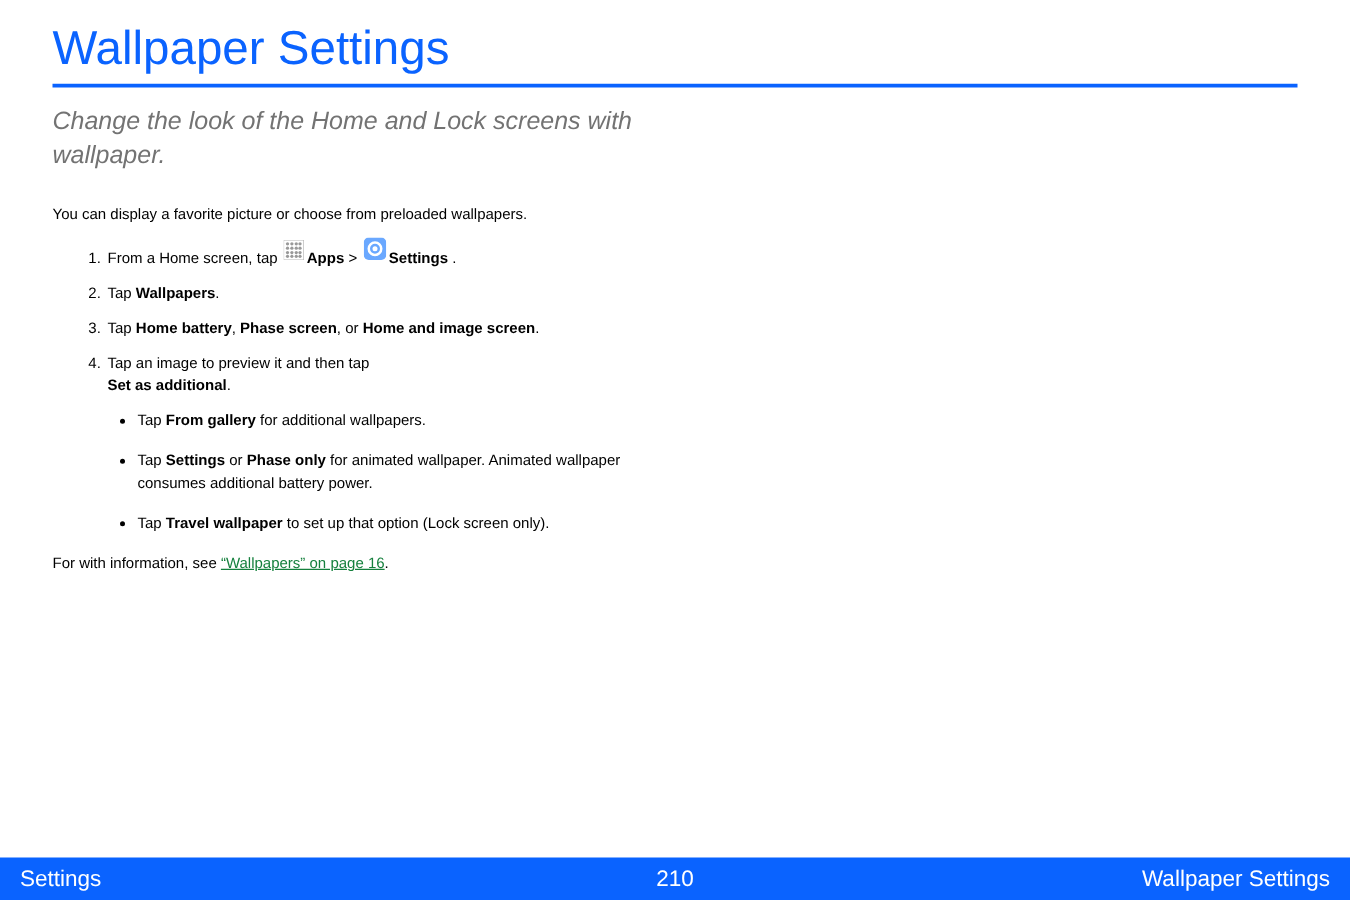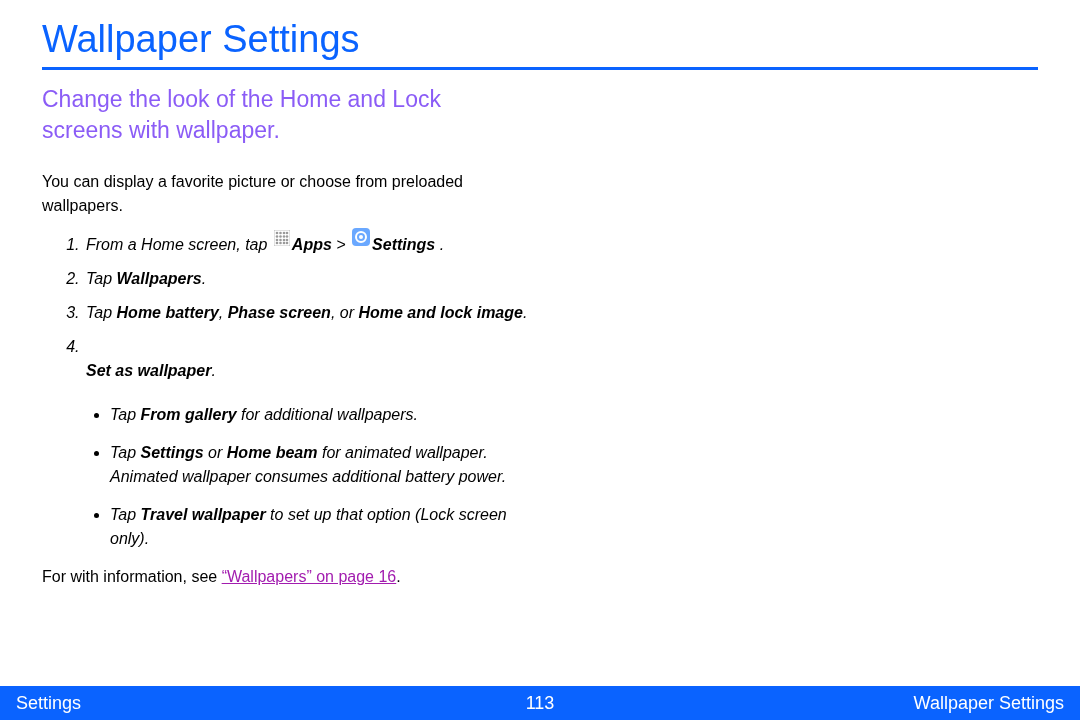--- a/index.html
+++ b/index.html
@@ -16,61 +16,61 @@
     }
     .title {
       color: #0a63ff;
       font-size: 38px;
       font-weight: 400;
       padding-bottom: 6px;
       border-bottom: 3px solid #0a63ff;
       margin-bottom: 14px;
     }
     .subtitle {
-      color: #8b5cf6;
-      font-size: 23px;
+      color: #737373;
+      font-style: italic;
+      font-size: 20px;
       line-height: 1.35;
       font-weight: 400;
       max-width: 480px;
       margin-bottom: 24px;
     }
     .body {
       max-width: 500px;
-      font-size: 16px;
+      font-size: 12px;
       line-height: 1.5;
     }
     .body p { margin-bottom: 10px; }
     ol.steps {
       list-style: decimal;
       padding-left: 42px;
       margin-top: 6px;
     }
     ol.steps > li {
       margin-bottom: 10px;
       padding-left: 2px;
-      font-style: italic;
     }
     ul.bullets {
       list-style: disc;
       padding-left: 24px;
-      margin-top: 20px;
+      margin-top: 10px;
     }
     ul.bullets > li {
       margin-bottom: 14px;
     }
     .b { font-weight: bold; }
     .icon {
       display: inline-block;
       vertical-align: text-bottom;
       margin: 0 2px;
     }
     .apps-icon svg { width: 16px; height: 16px; }
     .settings-icon svg { width: 18px; height: 18px; }
     .link {
-      color: #a21caf;
+      color: #15803d;
       text-decoration: underline;
     }
     .footer {
       position: absolute;
       left: 0; right: 0; bottom: 0;
       height: 34px;
       background: #0a63ff;
       color: #fff;
       display: flex;
       align-items: center;
@@ -117,42 +117,42 @@
         <span class="icon settings-icon"><svg viewBox="0 0 18 18">
               <rect x="0" y="0" width="18" height="18" rx="4" fill="#6aa8ff"></rect>
               <circle cx="9" cy="9" r="5" fill="none" stroke="#fff" stroke-width="2"></circle>
               <circle cx="9" cy="9" r="2" fill="#fff"></circle>
             </svg></span><span class="b">Settings</span><span> .</span>
       </li>
       <li>
         <span>Tap </span><span class="b">Wallpapers</span><span>.</span>
       </li>
       <li>
-        <span>Tap </span><span class="b">Home battery</span><span>, </span><span class="b">Phase screen</span><span>, or </span><span class="b">Home and lock image</span><span>.</span>
+        <span>Tap </span><span class="b">Home battery</span><span>, </span><span class="b">Phase screen</span><span>, or </span><span class="b">Home and image screen</span><span>.</span>
       </li>
       <li>
-        <br>
-        <span class="b">Set as wallpaper</span><span>.</span>
+        <span>Tap an image to preview it and then tap</span><br>
+        <span class="b">Set as additional</span><span>.</span>
         <ul class="bullets">
           <li>
             <span>Tap </span><span class="b">From gallery</span><span> for additional wallpapers.</span>
           </li>
           <li>
-            <span>Tap </span><span class="b">Settings</span><span> or </span><span class="b">Home beam</span><span> for animated wallpaper. Animated wallpaper consumes additional battery power.</span>
+            <span>Tap </span><span class="b">Settings</span><span> or </span><span class="b">Phase only</span><span> for animated wallpaper. Animated wallpaper consumes additional battery power.</span>
           </li>
           <li>
             <span>Tap </span><span class="b">Travel wallpaper</span><span> to set up that option (Lock screen only).</span>
           </li>
         </ul>
       </li>
     </ol>
 
     <p>
       <span>For with information, see </span><a href="#" class="link">“Wallpapers” on page 16</a><span>.</span>
     </p>
   </div>
 </div>
 
 <div class="footer">
   <span>Settings</span>
-  <span class="center">113</span>
+  <span class="center">210</span>
   <span>Wallpaper Settings</span>
 </div>
 
 </body></html>

